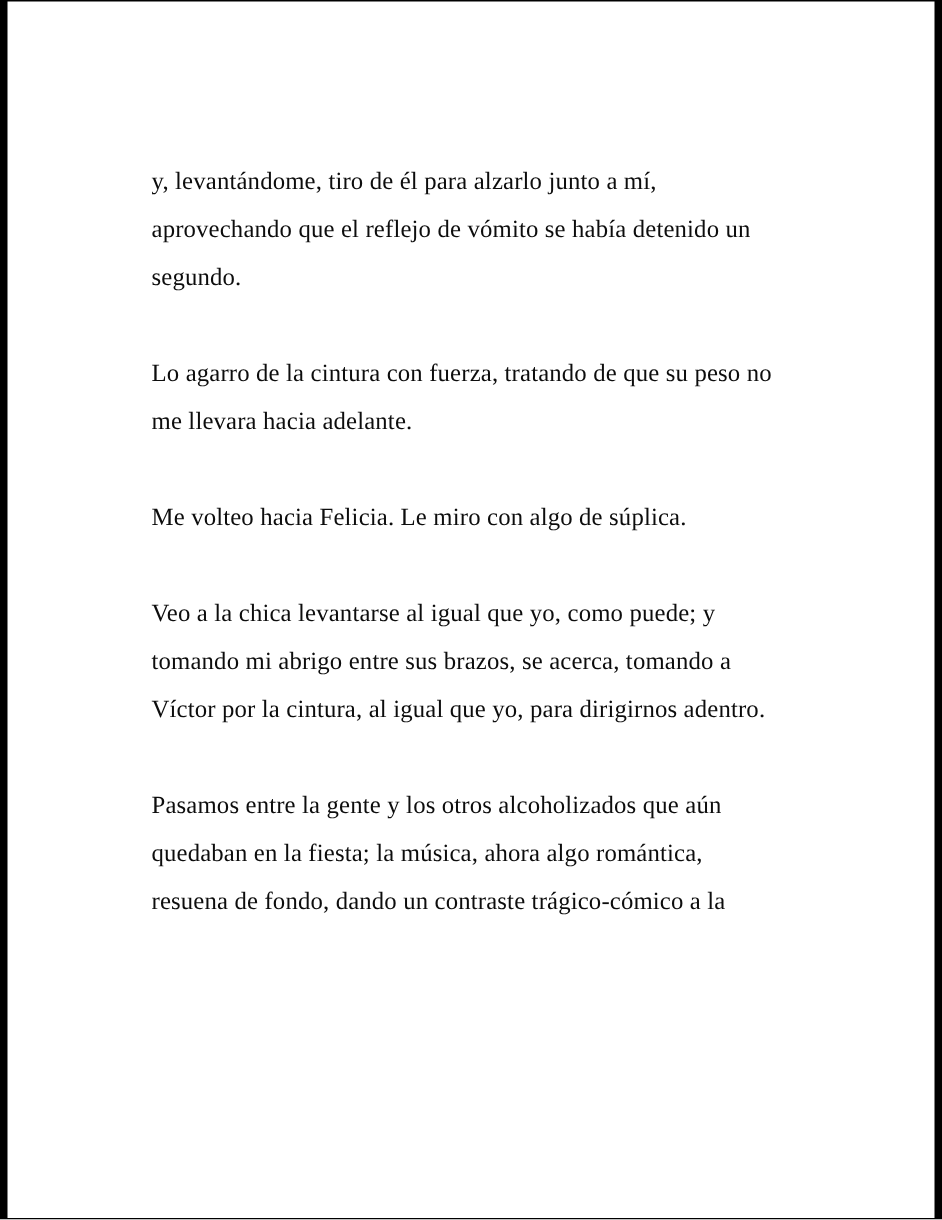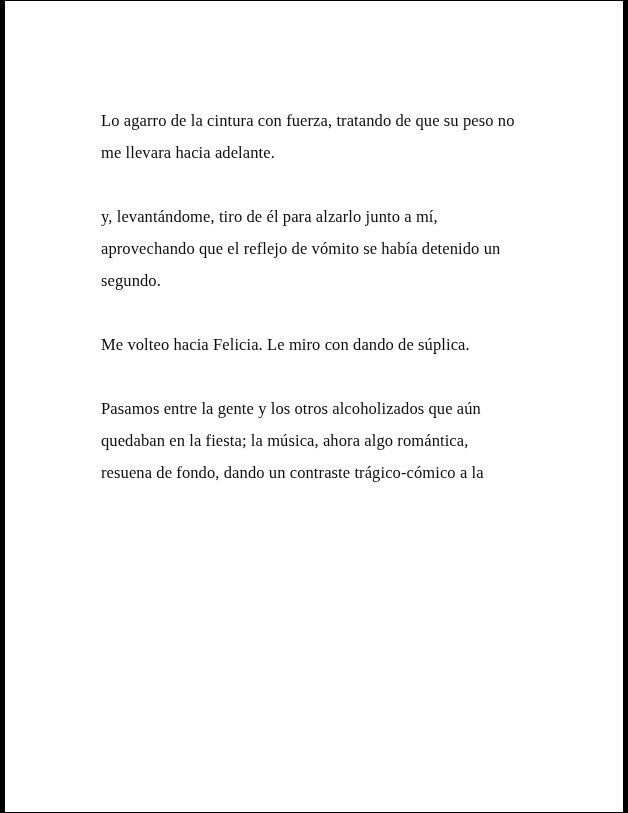--- a/index.html
+++ b/index.html
@@ -40,18 +40,19 @@
   }
   .para:last-child {
     margin-bottom: 0;
   }
 </style>
 </head>
 <body>
 
 <div class="page">
   <div class="content">
+    <p class="para">y, levantándome, tiro de él para alzarlo junto a mí, aprovechando que el reflejo de vómito se había detenido un segundo.</p>
     <p class="para">Lo agarro de la cintura con fuerza, tratando de que su peso no me llevara hacia adelante.</p>
-    <p class="para">y, levantándome, tiro de él para alzarlo junto a mí, aprovechando que el reflejo de vómito se había detenido un segundo.</p>
-    <p class="para">Me volteo hacia Felicia. Le miro con dando de súplica.</p>
+    <p class="para">Me volteo hacia Felicia. Le miro con algo de súplica.</p>
+    <p class="para">Veo a la chica levantarse al igual que yo, como puede; y tomando mi abrigo entre sus brazos, se acerca, tomando a Víctor por la cintura, al igual que yo, para dirigirnos adentro.</p>
     <p class="para">Pasamos entre la gente y los otros alcoholizados que aún quedaban en la fiesta; la música, ahora algo romántica, resuena de fondo, dando un contraste trágico-cómico a la</p>
   </div>
 </div>
 
 </body></html>

